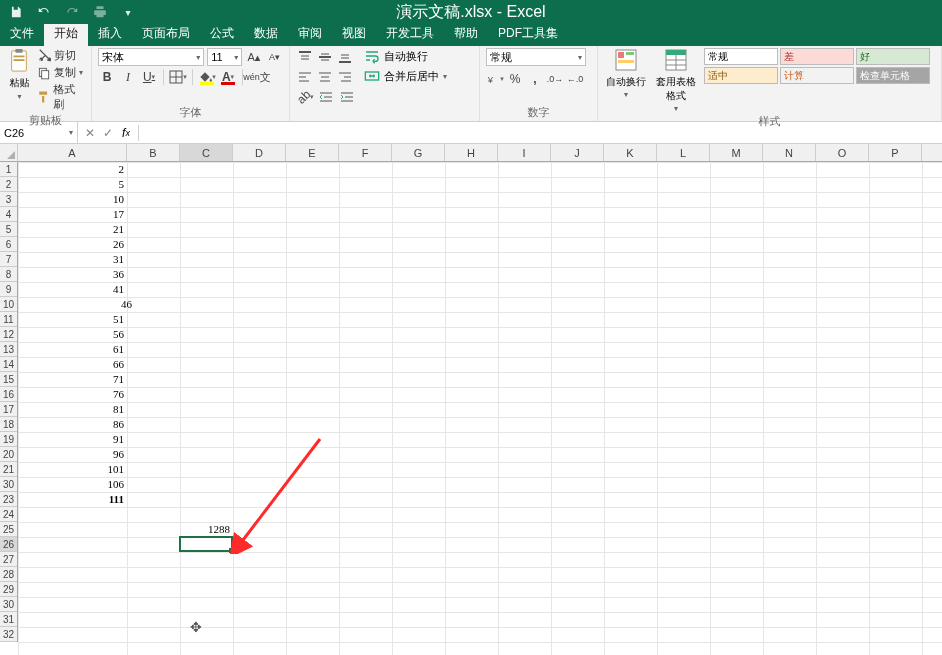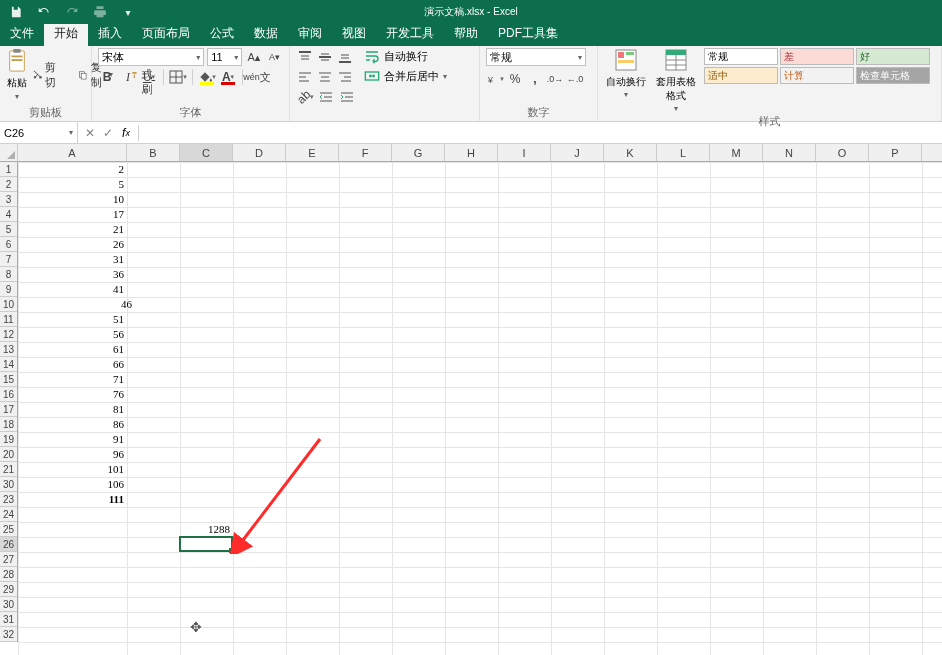--- a/index.html
+++ b/index.html
@@ -4,37 +4,37 @@
 <style>
 * { margin: 0; padding: 0; box-sizing: border-box; font-family: "Microsoft YaHei", Arial, sans-serif; }
 body { width: 942px; height: 655px; background: #fff; overflow: hidden; font-size: 12px; position: relative; }
 
 
 .titlebar { height: 24px; background: #0d6e4e; display: flex; align-items: center; color: #fff; position: relative; }
 .qat { display: flex; gap: 8px; padding-left: 6px; align-items: center; }
 .qat-btn { width: 20px; height: 20px; display: flex; align-items: center; justify-content: center; cursor: pointer; opacity:.9; }
 .qat svg { width: 14px; height: 14px; fill:#fff; }
 .qat .dim svg { opacity:.5; }
-.title-text { position:absolute; left:50%; transform:translateX(-50%); font-size:10px; }
+.title-text { position:absolute; left:50%; transform:translateX(-50%); font-size:16px; }
 
 
 .tabs { height: 22px; background:#0d6e4e; display:flex; align-items:flex-end; color:#fff; font-size:12px; }
 .tab { padding: 4px 10px; cursor:pointer; }
 .tab.active { background:#f3f3f3; color:#222; }
 .tell-me { display:flex; align-items:center; gap:4px; padding:4px 8px; }
 .bulb-icon { width:14px; height:14px; }
 
 
 .ribbon { height: 76px; background:#f3f3f3; border-bottom:1px solid #d0d0d0; display:flex; }
 .group { border-right:1px solid #e0e0e0; padding:2px 6px 1px; display:flex; flex-direction:column; justify-content:space-between; }
 .group-label { text-align:center; font-size:11px; color:#666; padding-top:1px; position:relative; }
 
 .clipboard-body { display:flex; gap:4px; }
 .paste-big { width:28px; display:flex; flex-direction:column; align-items:center; gap:2px; cursor:pointer; }
-.mini-list { display:flex; flex-direction:row; gap:18px; }
+.mini-list { display:flex; flex-direction:column; gap:2px; }
 .mini-item { display:flex; align-items:center; gap:3px; cursor:pointer; font-size:11px; color:#333; }
 .mini-item svg, .mini-item .ic { width:14px; height:14px; }
 
 .font-body { display:flex; flex-direction:column; gap:2px; }
 .font-row { display:flex; align-items:center; gap:3px; }
 .font-select { width:110px; height:18px; border:1px solid #c0c0c0; background:#fff; font-size:11px; padding:0 3px; display:flex; align-items:center; justify-content:space-between; cursor:pointer; }
 .size-select { width:36px; height:18px; border:1px solid #c0c0c0; background:#fff; font-size:11px; padding:0 3px; display:flex; align-items:center; justify-content:space-between; cursor:pointer; }
 .dd-ic { font-size:8px; color:#666; }
 .small-btn { width:18px; height:18px; display:flex; align-items:center; justify-content:center; cursor:pointer; color:#444; }
 .small-btn.b { font-weight:bold; }

